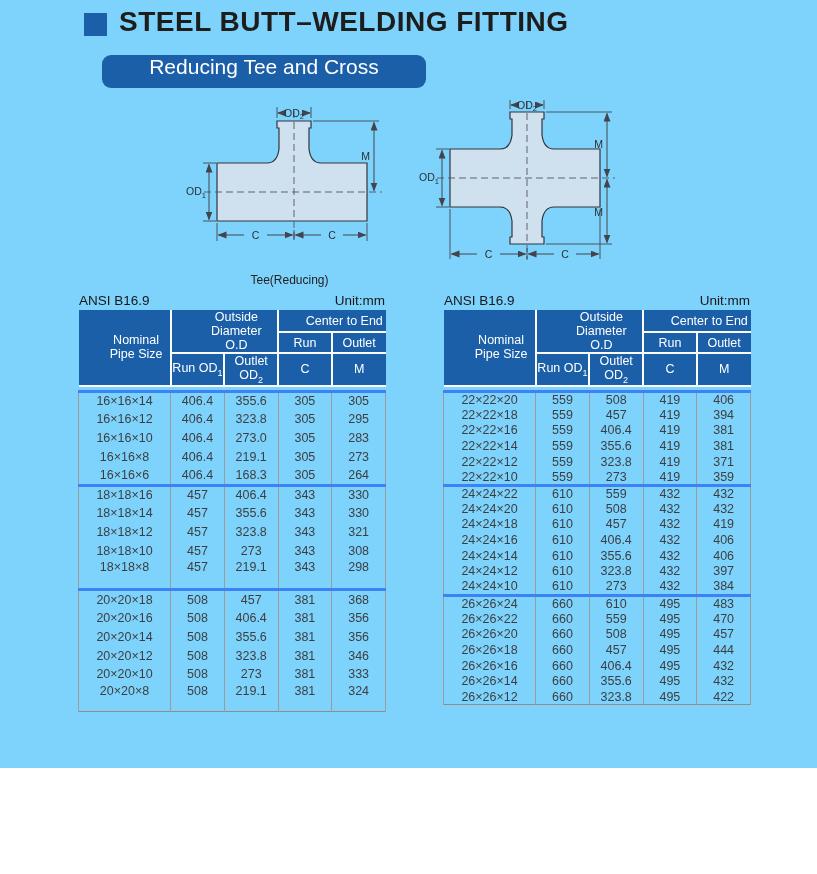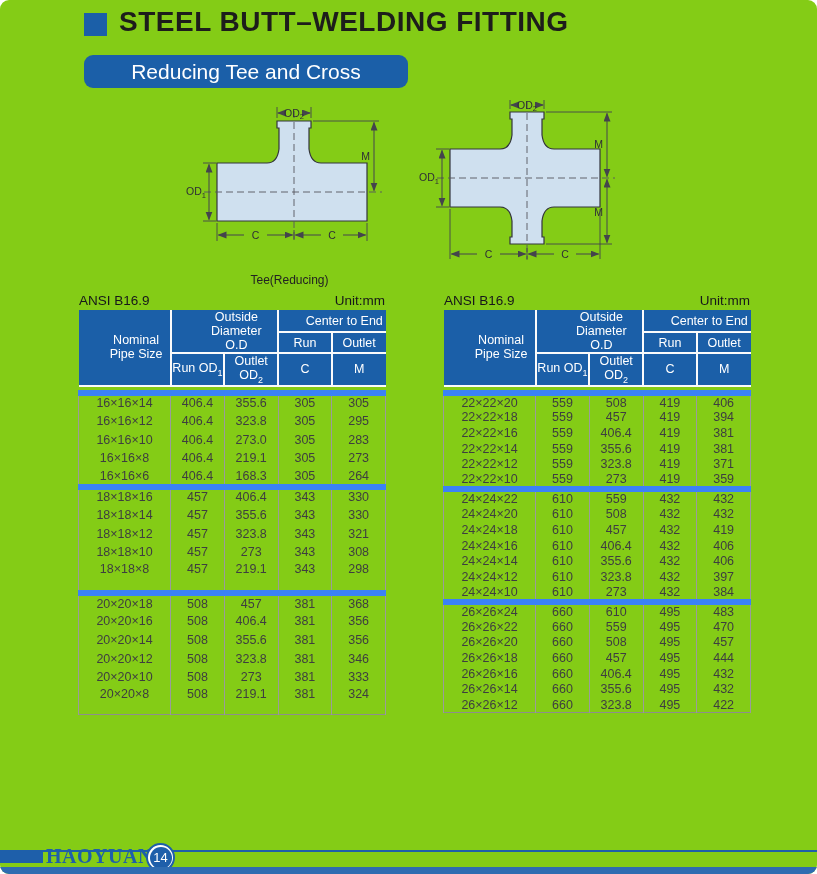--- a/index.html
+++ b/index.html
@@ -1,24 +1,24 @@
 <!DOCTYPE html>
 <html><head>
 <meta charset="utf-8">
 <style>
   html,body { margin:0; padding:0; }
-  .page { position:relative; width:817px; height:874px; background:#84cc16;
-          font-family:"Liberation Sans", sans-serif; overflow:hidden;border-radius:9px; }
+  .page { position:relative; width:817px; height:768px; background:#7dd3fc;
+          font-family:"Liberation Sans", sans-serif; overflow:hidden; }
 
   
   .title-square { position:absolute; left:84px; top:13px; width:23px; height:23px; background:#1b5fa8; }
   .page-title { position:absolute; left:119px; top:6px; margin:0; font-size:28px; font-weight:bold;
                 color:#1d1d1b; letter-spacing:0.5px; white-space:nowrap; }
-  .subtitle-bar { position:absolute; left:84px; top:55px; width:324px; height:33px; background:#1b5fa8;
-                  border-radius:9px; color:#ffffff; font-size:21px; display:flex; align-items:center;
+  .subtitle-bar { position:absolute; left:102px; top:55px; width:324px; height:33px; background:#1b5fa8;
+                  border-radius:9px; color:#ffffff; font-size:21px; display:flex; 
                   justify-content:center; }
 
   
   .figure { position:absolute; text-align:center; }
   .figure-tee { left:182px; top:103px; width:215px; }
   .figure-cross { left:415px; top:98px; width:215px; }
   .figure figcaption { font-size:12px; color:#222; margin-top:16px; }
   .outline { fill:#cfe0ef; stroke:#33343c; stroke-width:1.2; }
   .dim  { stroke:#44444c; stroke-width:1; fill:none; }
   .ext  { stroke:#44444c; stroke-width:0.9; fill:none; }
@@ -35,21 +35,21 @@
   thead th { background:#1b5fa8; color:#fff; font-weight:normal; font-size:12.5px;
              border:2px solid #fbfbfb; padding:0; line-height:1.12; }
   thead tr:first-child th { border-top:none; }
   thead th:first-child { border-left:none; }
   thead th:last-child { border-right:none; }
   thead tr.h1 th { height:17px;padding-left:24px; }
   thead tr.h2 th { height:15px; }
   thead tr.h3 th { height:17px; }
   thead sub { font-size:9px; }
   tbody.spacer td { height:3px; border:none; padding:0; background:transparent; }
-  tbody.grp { border-top:6px solid #3b82f6; }
+  tbody.grp { border-top:3px solid #3b82f6; }
   tbody.grp td { border-left:1px solid #9b9b9b; border-right:1px solid #9b9b9b;
                  text-align:center; color:#3e3e40; font-size:12.5px; padding:0; }
   #tbl0 tbody.grp tr { height:18.8px; }
   #tbl1 tbody.grp tr { height:15.7px; }
   #tbl0 tbody[data-g="1"] tr:last-child td { padding-bottom:14px; }
   #tbl0 tbody[data-g="2"] tr:last-child td { padding-bottom:13px; }
   #tbl1 tbody[data-g="2"] tr:last-child td { }
 
   
   .footer-line { position:absolute; left:0; top:850px; width:817px; height:2px; background:#1e5faa; }

